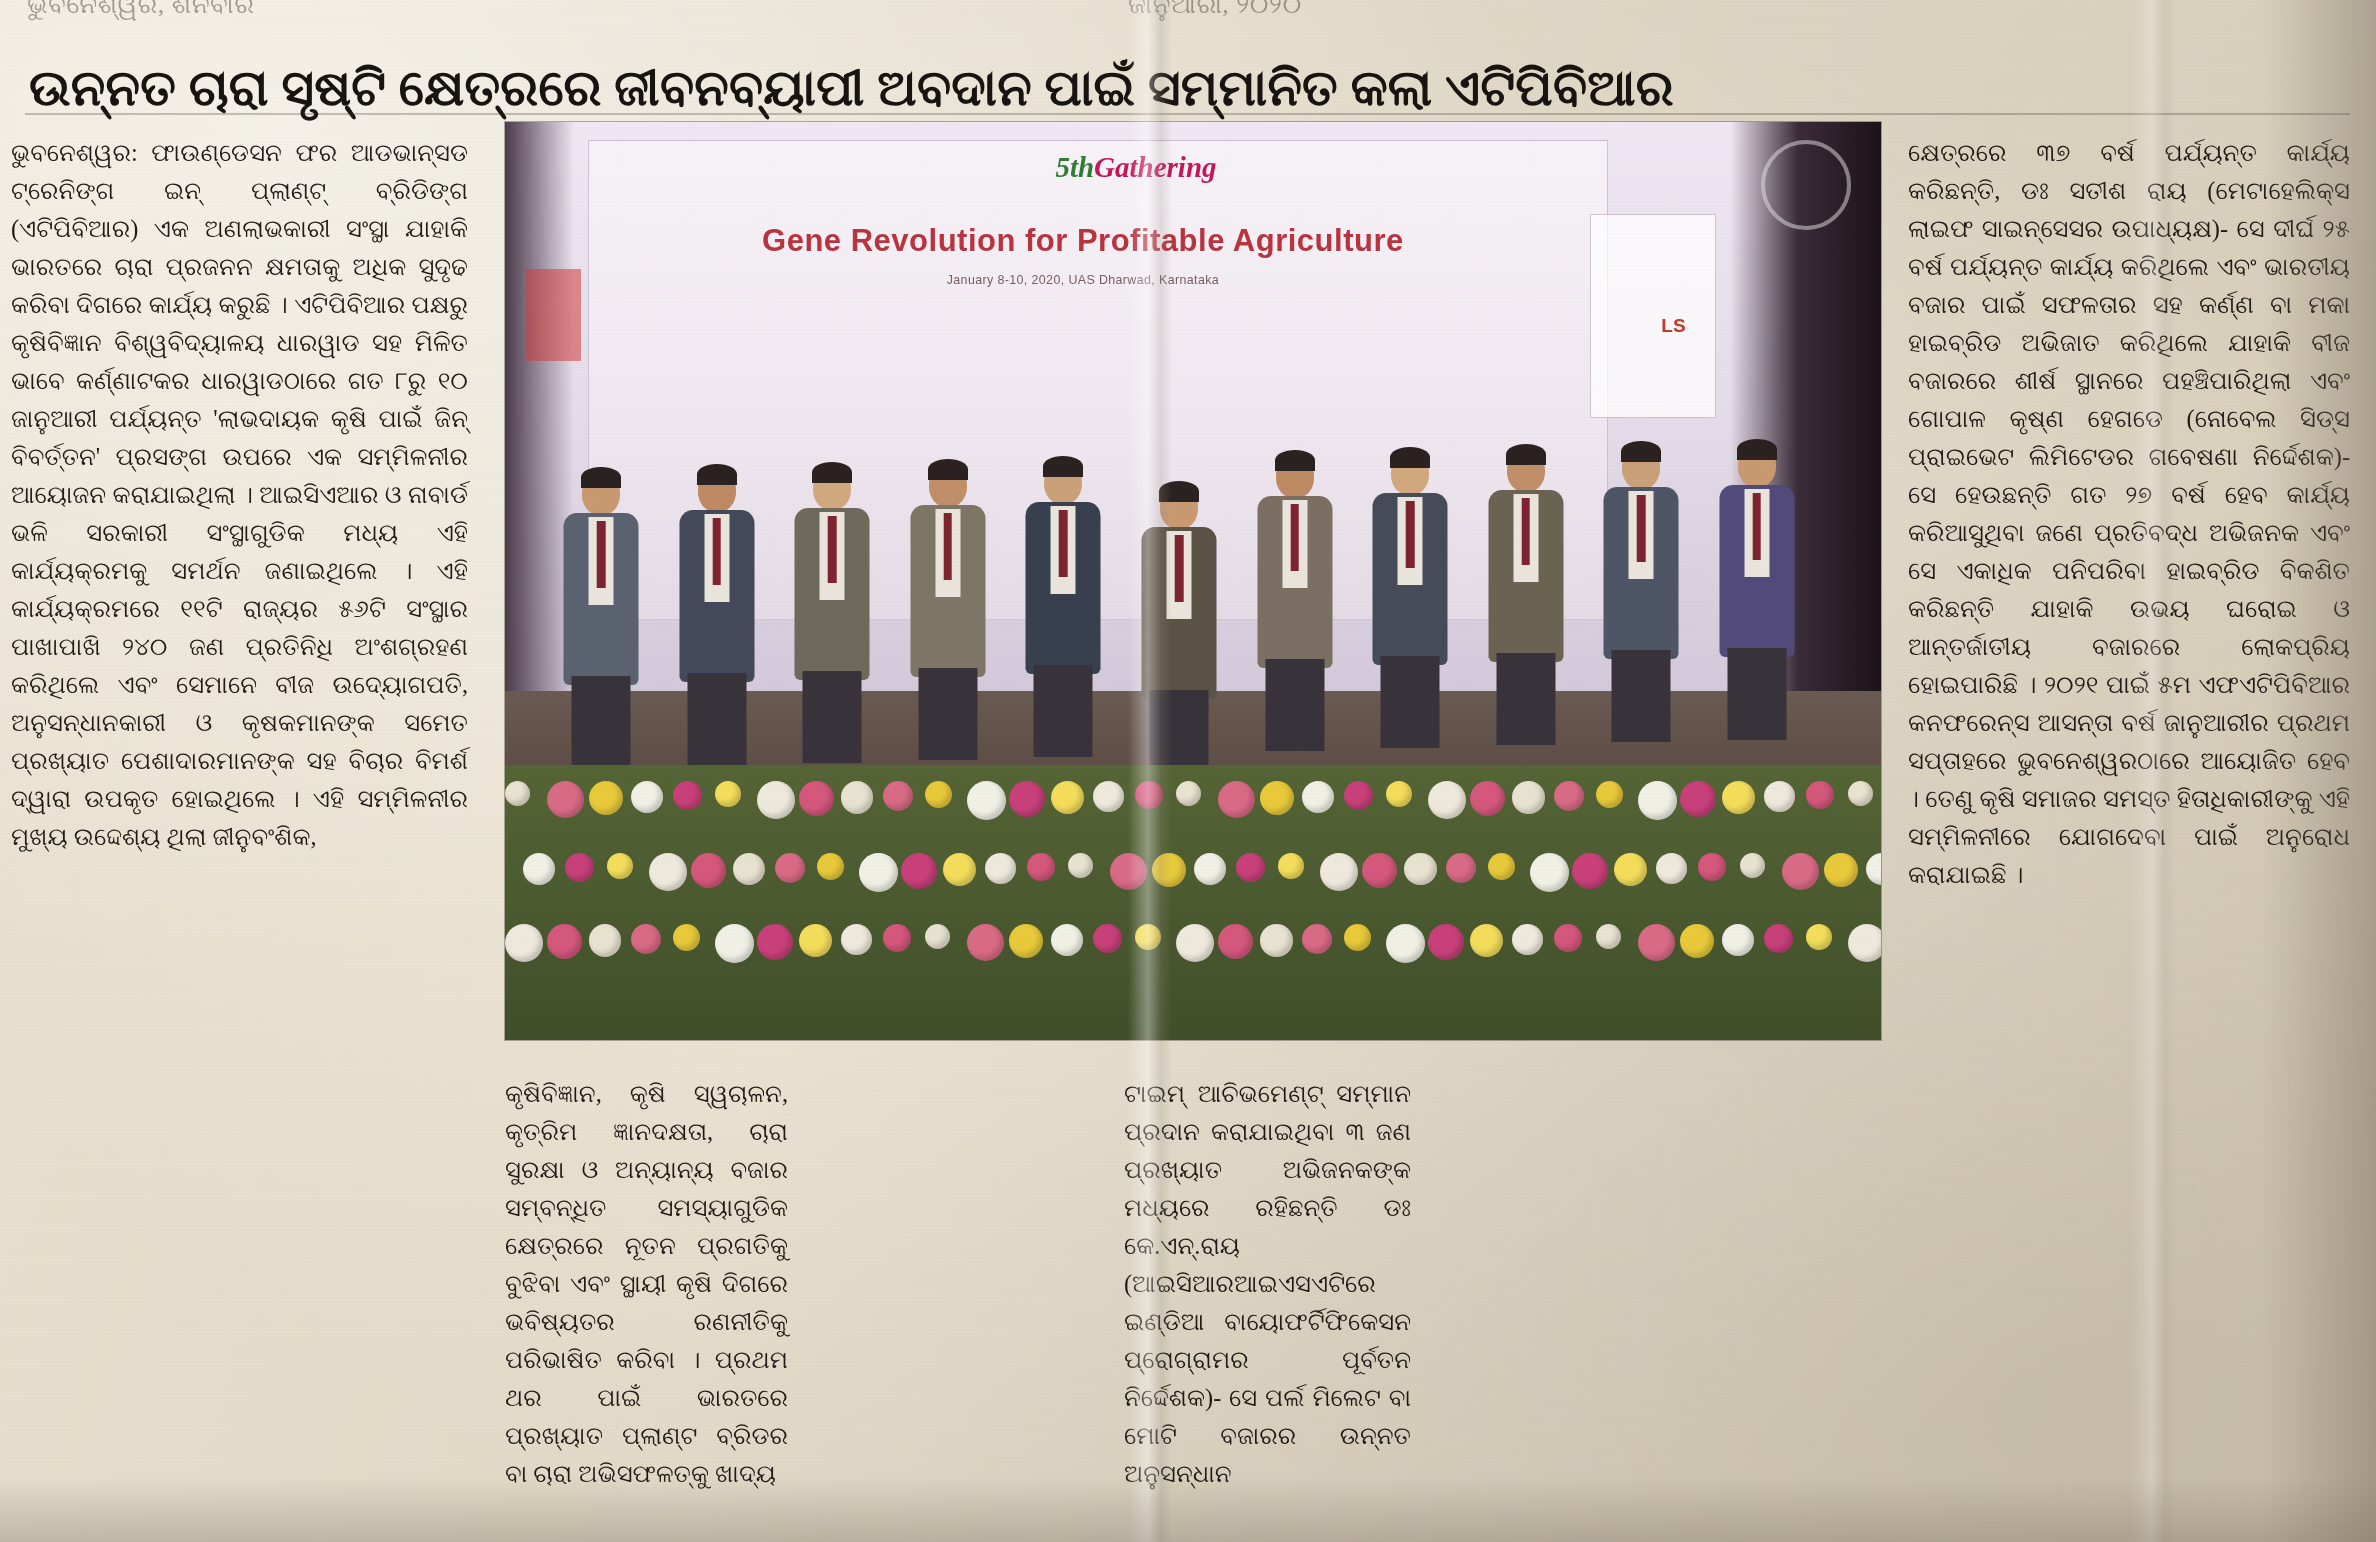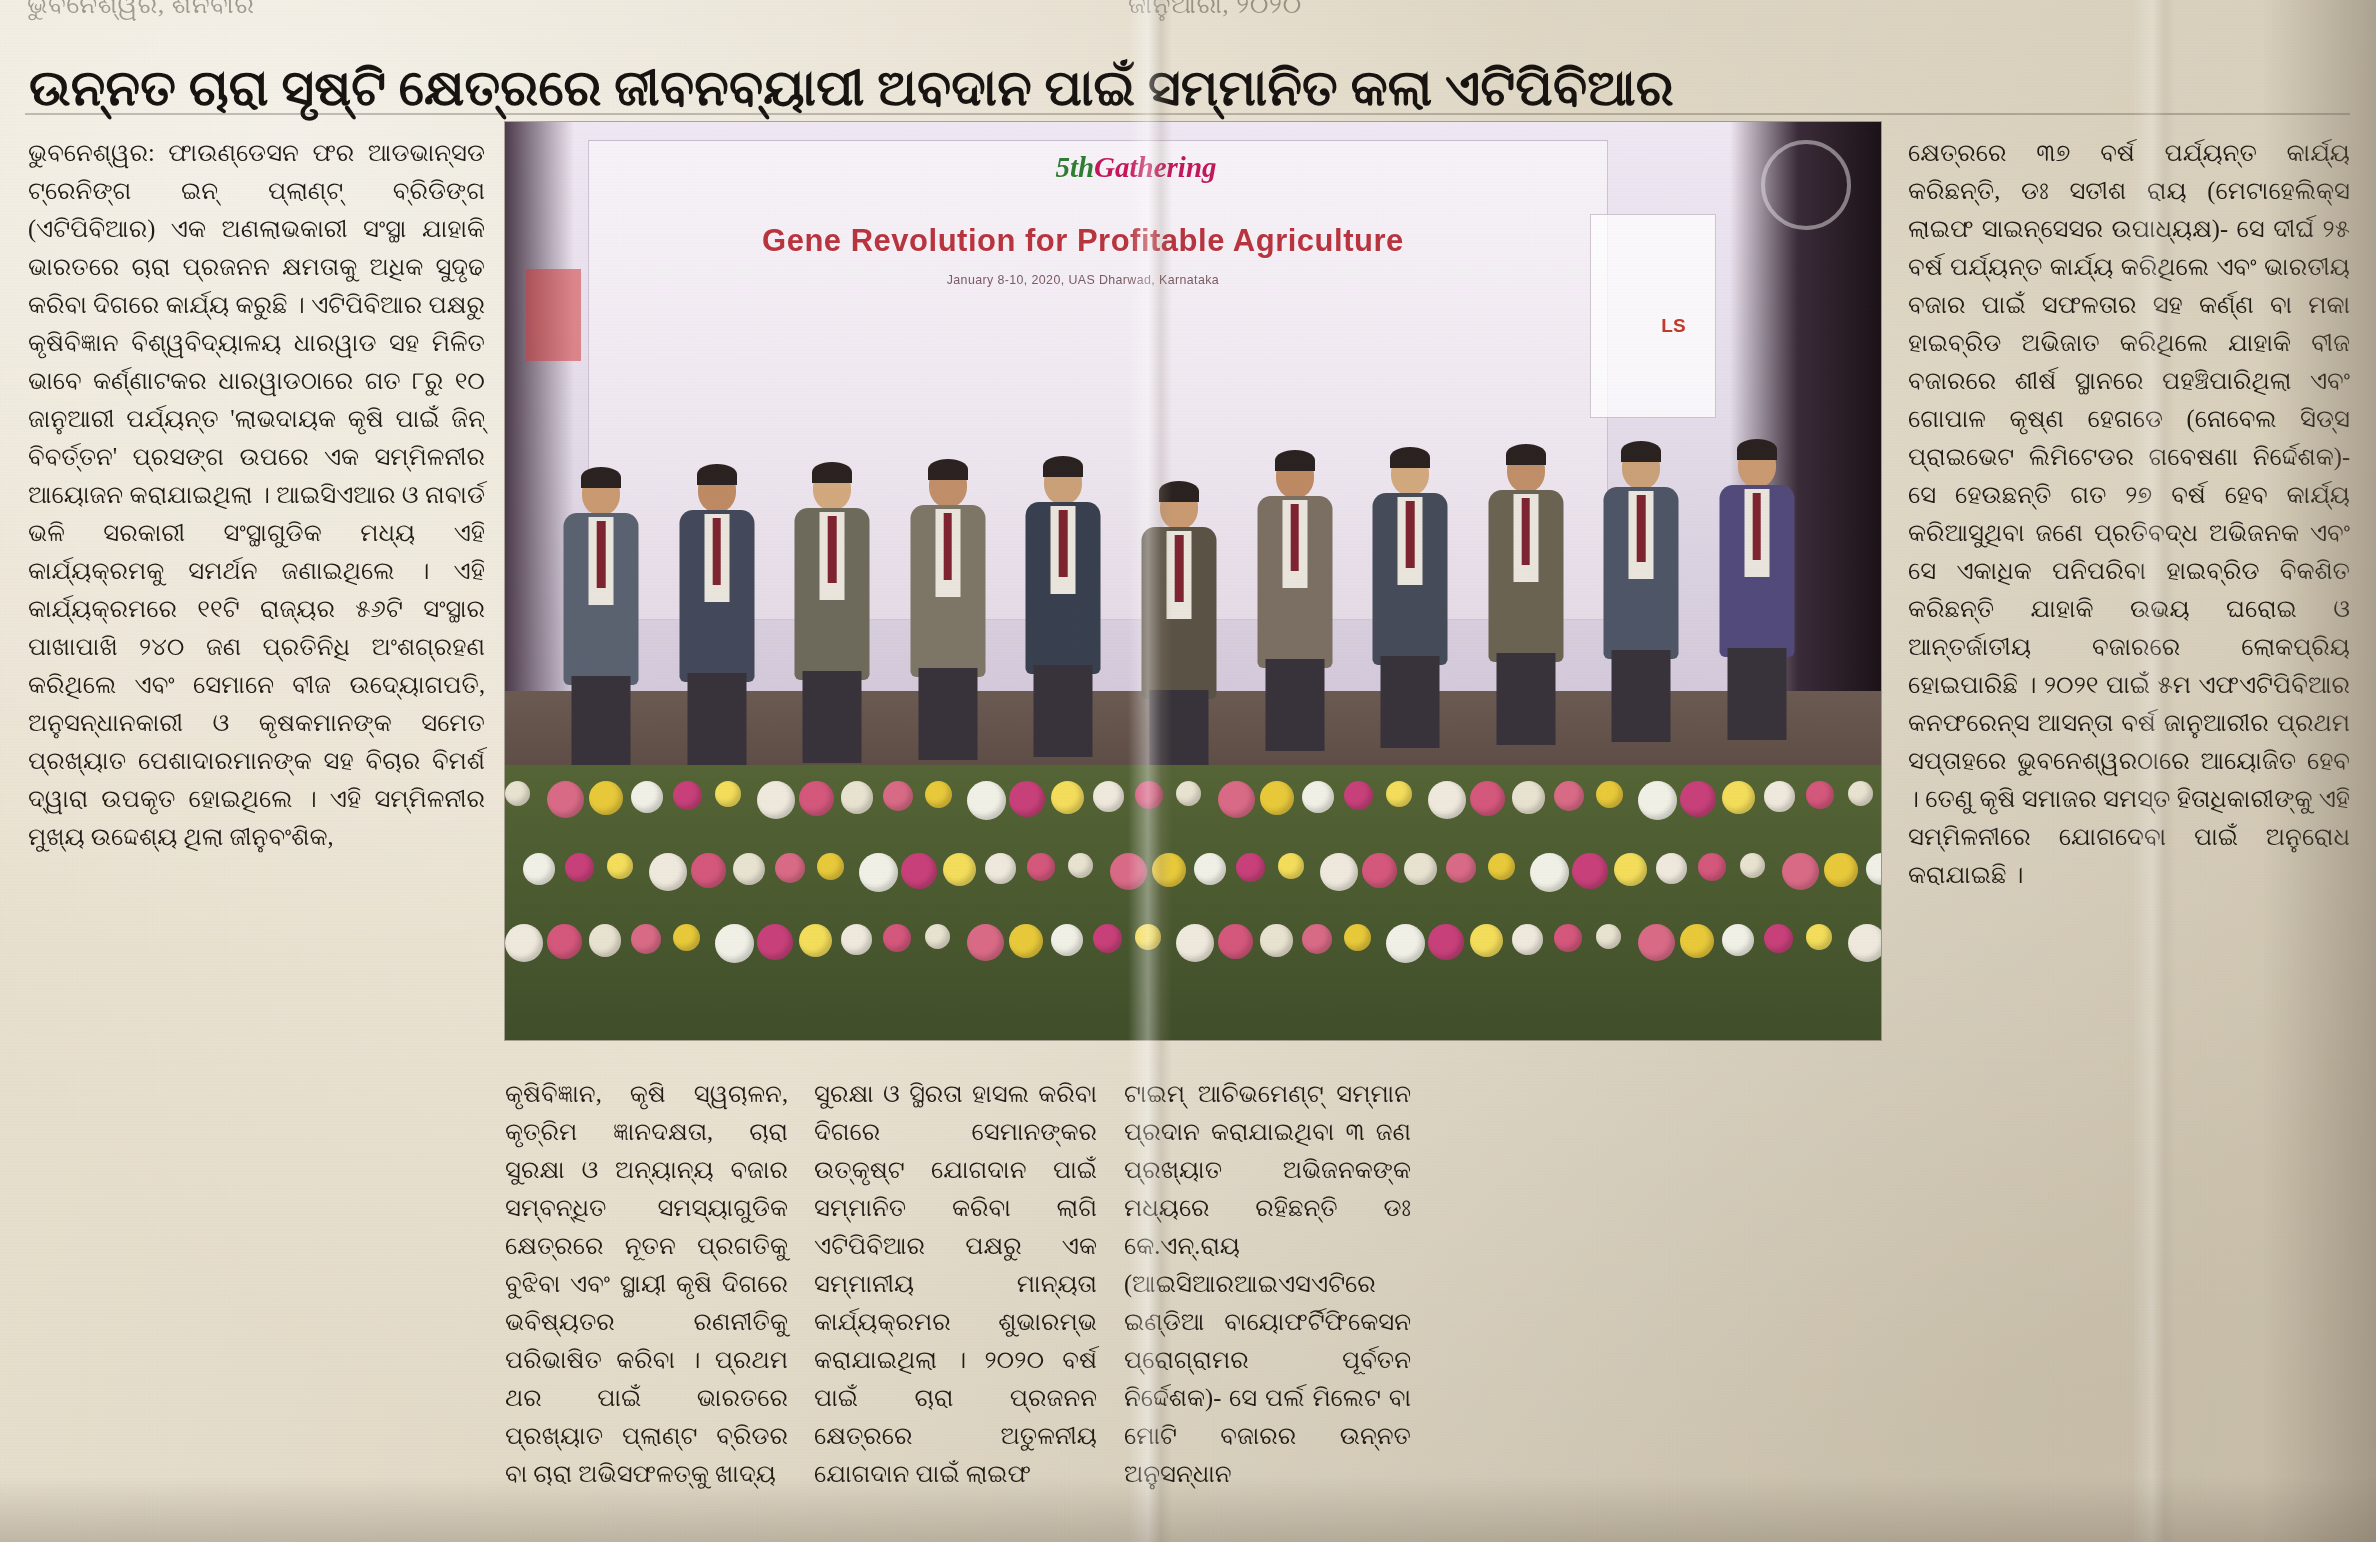--- a/index.html
+++ b/index.html
@@ -93,21 +93,21 @@
     font-family: "Liberation Serif", serif;
     color: #201b16;
     font-size: 24.4px;
     line-height: 38px;
     text-align: justify;
     text-justify: inter-word;
   }
   .col p { margin: 0 0 0 0; }
 
   .col-left {
-    left: 28px;
+    left: 11px;
     top: 134px;
     width: 457px;
   }
   .col-right {
     left: 1908px;
     top: 134px;
     width: 442px;
   }
 
   
@@ -565,23 +565,20 @@
               <div class="flower" style="left: 94.55%; top: 58%; width: 26px; height: 26px; background: rgb(243, 221, 90);"></div>
               <div class="flower" style="left: 97.6%; top: 58%; width: 38px; height: 38px; background: rgb(239, 233, 221);"></div>
             </div>
         </div>
       </div>
     </div>
 
     <div class="cap-col cap1">
       <p>କୃଷିବିଜ୍ଞାନ, କୃଷି ସ୍ୱଚାଳନ, କୃତ୍ରିମ ଜ୍ଞାନଦକ୍ଷତା, ଚାରା ସୁରକ୍ଷା ଓ ଅନ୍ୟାନ୍ୟ ବଜାର ସମ୍ବନ୍ଧିତ ସମସ୍ୟାଗୁଡିକ କ୍ଷେତ୍ରରେ ନୂତନ ପ୍ରଗତିକୁ ବୁଝିବା ଏବଂ ସ୍ଥାୟୀ କୃଷି ଦିଗରେ ଭବିଷ୍ୟତର ରଣନୀତିକୁ ପରିଭାଷିତ କରିବା । ପ୍ରଥମ ଥର ପାଇଁ ଭାରତରେ ପ୍ରଖ୍ୟାତ ପ୍ଲାଣ୍ଟ ବ୍ରିଡର ବା ଚାରା ଅଭିସଫଳତ୍କୁ ଖାଦ୍ୟ</p>
     </div>
-    <div class="cap-col cap2">
-      <p>ସୁରକ୍ଷା ଓ ସ୍ଥିରତା ହାସଲ କରିବା ଦିଗରେ ସେମାନଙ୍କର ଉତ୍କୃଷ୍ଟ ଯୋଗଦାନ ପାଇଁ ସମ୍ମାନିତ କରିବା ଲାଗି ଏଟିପିବିଆର ପକ୍ଷରୁ ଏକ ସମ୍ମାନୀୟ ମାନ୍ୟତା କାର୍ଯ୍ୟକ୍ରମର ଶୁଭାରମ୍ଭ କରାଯାଇଥିଲା । ୨୦୨୦ ବର୍ଷ ପାଇଁ ଚାରା ପ୍ରଜନନ କ୍ଷେତ୍ରରେ ଅତୁଳନୀୟ ଯୋଗଦାନ ପାଇଁ ଲାଇଫ</p>
-    </div>
     <div class="cap-col cap3">
       <p>ଟାଇମ୍ ଆଚିଭମେଣ୍ଟ୍ ସମ୍ମାନ ପ୍ରଦାନ କରାଯାଇଥିବା ୩ ଜଣ ପ୍ରଖ୍ୟାତ ଅଭିଜନକଙ୍କ ମଧ୍ୟରେ ରହିଛନ୍ତି ଡଃ କେ.ଏନ୍.ରାୟ (ଆଇସିଆରଆଇଏସଏଟିରେ ଇଣ୍ଡିଆ ବାୟୋଫର୍ଟିଫିକେସନ ପ୍ରୋଗ୍ରାମର ପୂର୍ବତନ ନିର୍ଦ୍ଦେଶକ)- ସେ ପର୍ଲ ମିଲେଟ ବା ମୋଟି ବଜାରର ଉନ୍ନତ ଅନୁସନ୍ଧାନ</p>
     </div>
 
     <div class="col col-right">
       <p>କ୍ଷେତ୍ରରେ ୩୭ ବର୍ଷ ପର୍ଯ୍ୟନ୍ତ କାର୍ଯ୍ୟ କରିଛନ୍ତି, ଡଃ ସତୀଶ ରାୟ (ମେଟାହେଲିକ୍ସ ଲାଇଫ ସାଇନ୍ସେସର ଉପାଧ୍ୟକ୍ଷ)- ସେ ଦୀର୍ଘ ୨୫ ବର୍ଷ ପର୍ଯ୍ୟନ୍ତ କାର୍ଯ୍ୟ କରିଥିଲେ ଏବଂ ଭାରତୀୟ ବଜାର ପାଇଁ ସଫଳତାର ସହ କର୍ଣ୍ଣ ବା ମକା ହାଇବ୍ରିଡ ଅଭିଜାତ କରିଥିଲେ ଯାହାକି ବୀଜ ବଜାରରେ ଶୀର୍ଷ ସ୍ଥାନରେ ପହଞ୍ଚିପାରିଥିଲା ଏବଂ ଗୋପାଳ କୃଷ୍ଣ ହେଗଡେ (ନୋବେଲ ସିଡ୍ସ ପ୍ରାଇଭେଟ ଲିମିଟେଡର ଗବେଷଣା ନିର୍ଦ୍ଦେଶକ)- ସେ ହେଉଛନ୍ତି ଗତ ୨୭ ବର୍ଷ ହେବ କାର୍ଯ୍ୟ କରିଆସୁଥିବା ଜଣେ ପ୍ରତିବଦ୍ଧ ଅଭିଜନକ ଏବଂ ସେ ଏକାଧିକ ପନିପରିବା ହାଇବ୍ରିଡ ବିକଶିତ କରିଛନ୍ତି ଯାହାକି ଉଭୟ ଘରୋଇ ଓ ଆନ୍ତର୍ଜାତୀୟ ବଜାରରେ ଲୋକପ୍ରିୟ ହୋଇପାରିଛି । ୨୦୨୧ ପାଇଁ ୫ମ ଏଫଏଟିପିବିଆର କନଫରେନ୍ସ ଆସନ୍ତା ବର୍ଷ ଜାନୁଆରୀର ପ୍ରଥମ ସପ୍ତାହରେ ଭୁବନେଶ୍ୱରଠାରେ ଆୟୋଜିତ ହେବ । ତେଣୁ କୃଷି ସମାଜର ସମସ୍ତ ହିତାଧିକାରୀଙ୍କୁ ଏହି ସମ୍ମିଳନୀରେ ଯୋଗଦେବା ପାଇଁ ଅନୁରୋଧ କରାଯାଇଛି ।</p>
     </div>
 
     <div class="fold" style="left:1128px;"></div>
     <div class="fold" style="left:2132px; opacity:.6;"></div>

